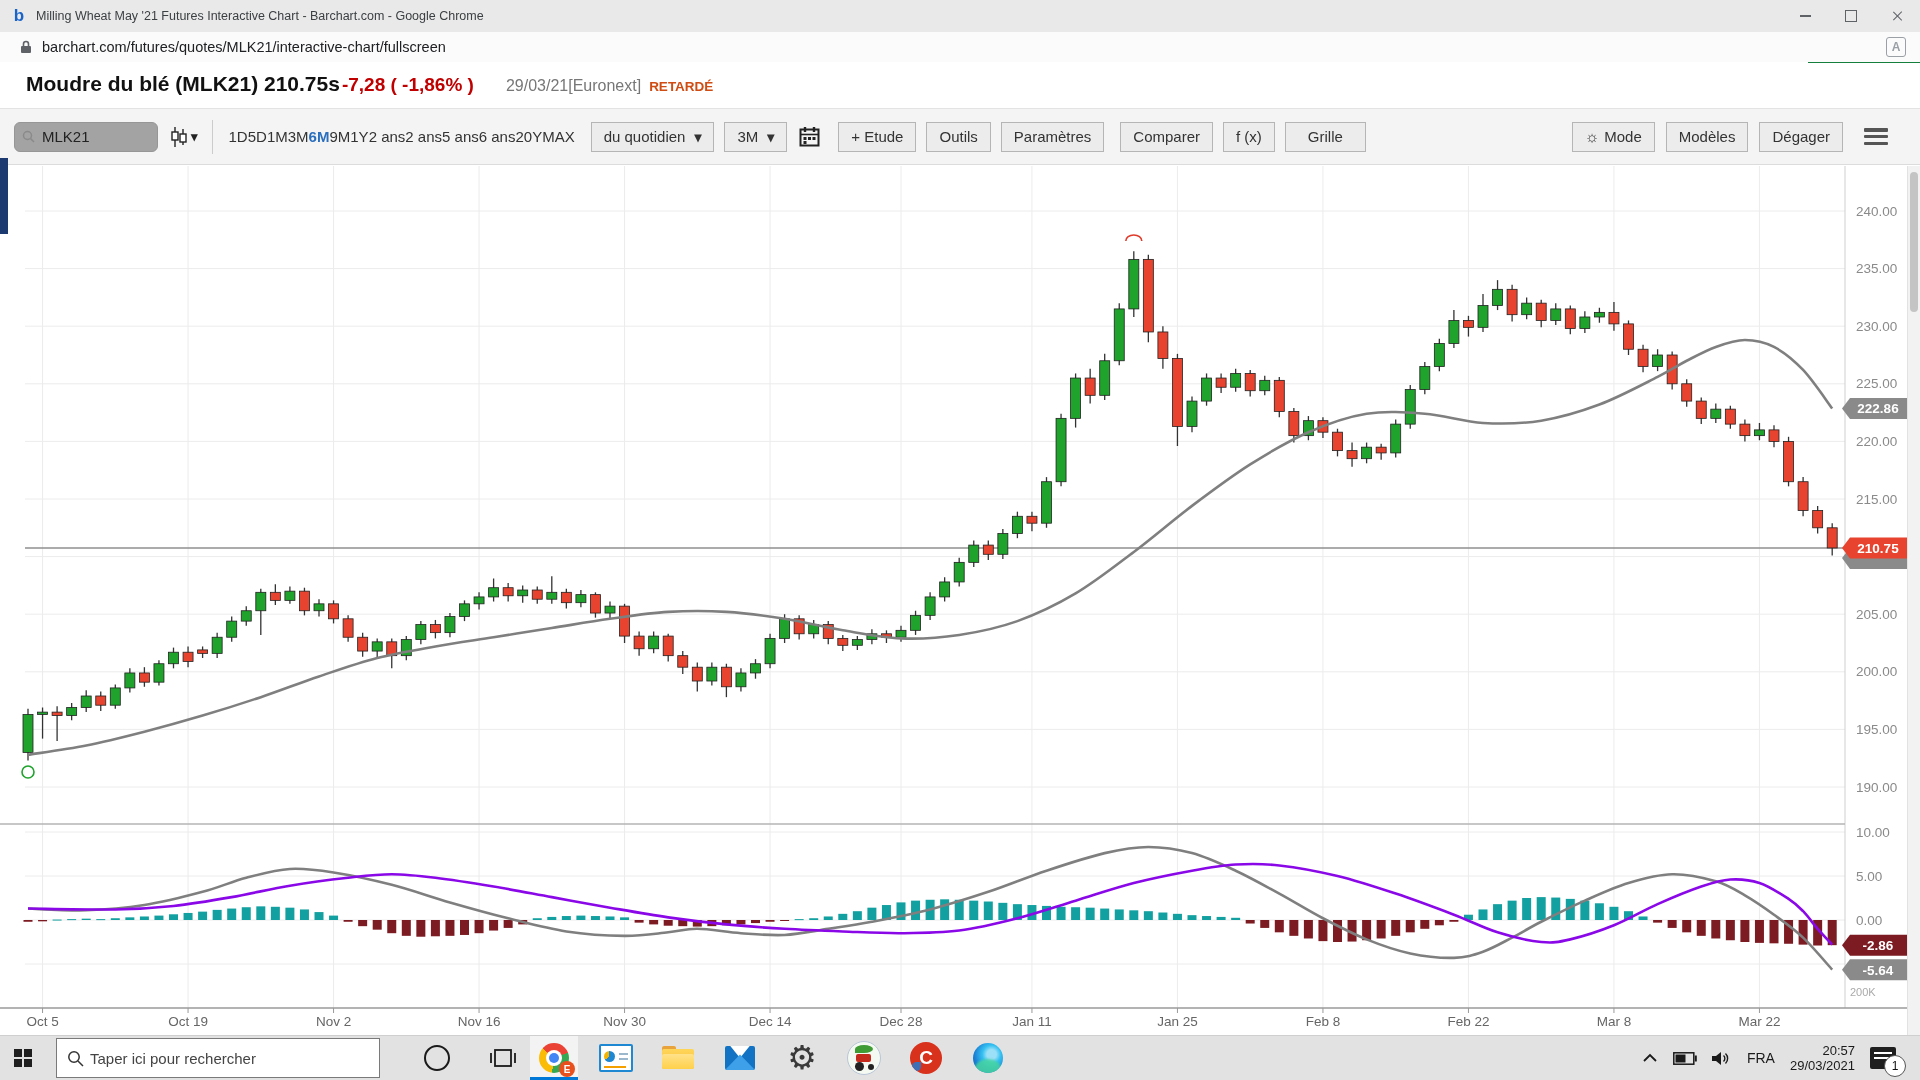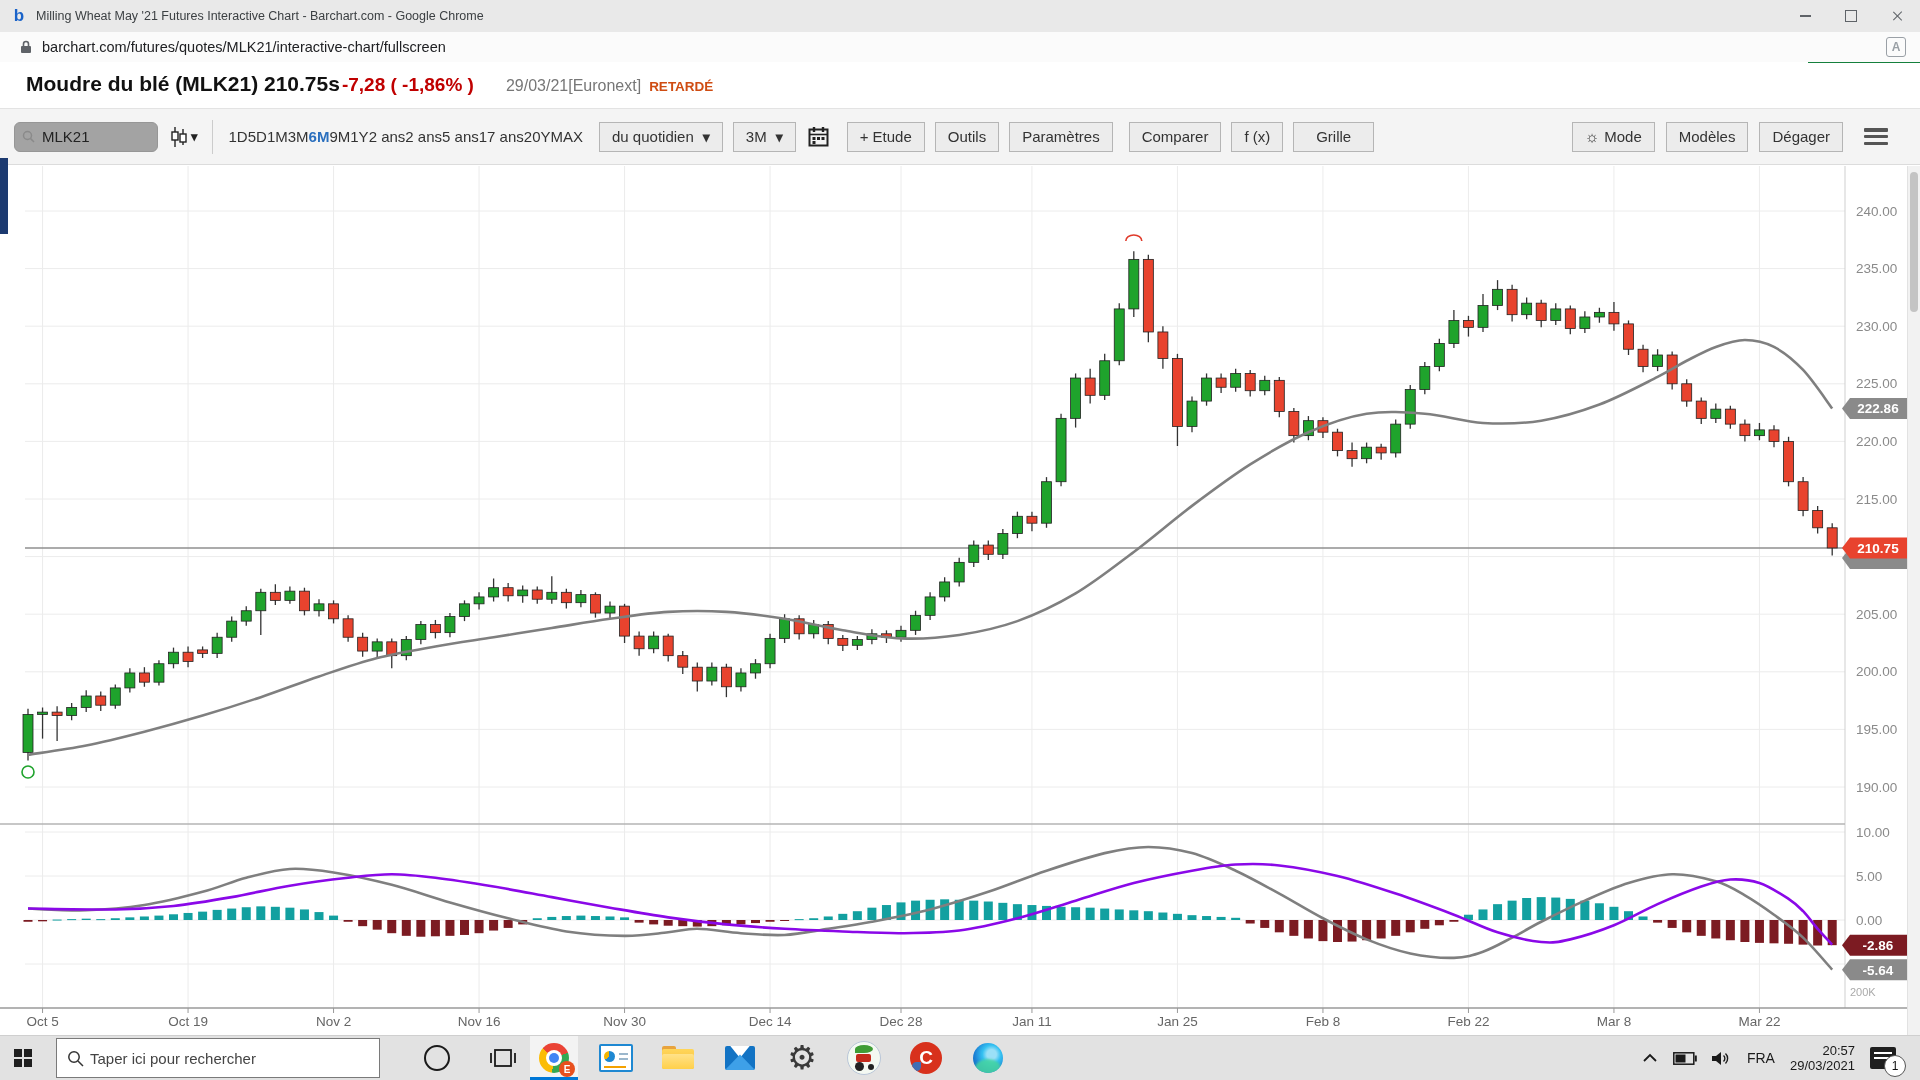--- a/index.html
+++ b/index.html
@@ -162,21 +162,21 @@
       <span class="rng">1D</span>
       <span class="rng">5D</span>
       <span class="rng">1M</span>
       <span class="rng">3M</span>
       <span class="rng active">6M</span>
       <span class="rng">9M</span>
       <span class="rng">1Y</span>
       <span class="rng">2 ans</span>
       <span class="rng">2 ans</span>
       <span class="rng">5 ans</span>
-      <span class="rng">17 ans</span>
+      <span class="rng">6 ans</span>
       <span class="rng">20Y</span>
       <span class="rng">MAX</span>
     </div>
   <div class="tbtn sel gap16">
       <span>du quotidien</span>
     </div>
   <div class="tbtn sel gap10">
       <span>3M</span>
     </div>
   <div class="calbtn gap10">

